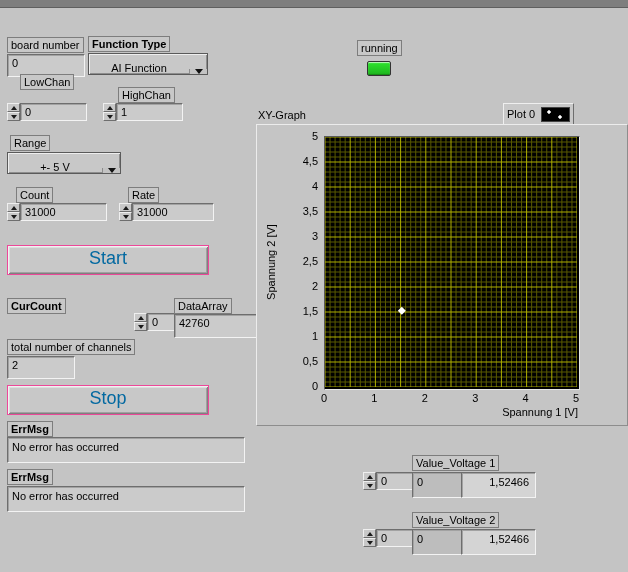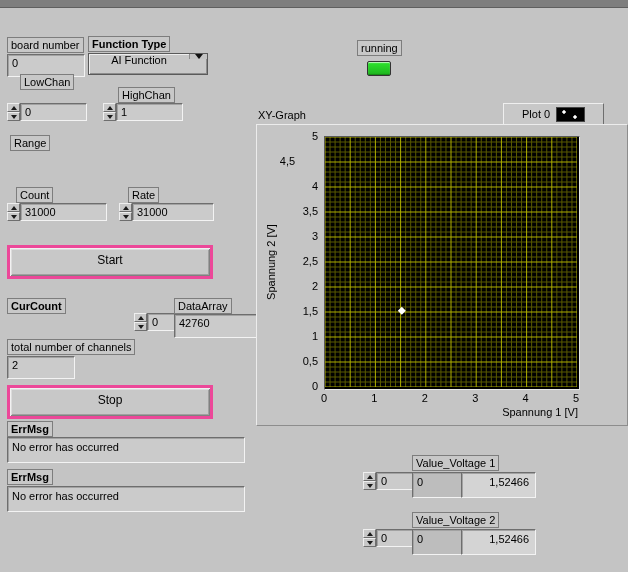--- a/index.html
+++ b/index.html
@@ -4,40 +4,40 @@
 <style>
   html,body{margin:0;padding:0}
   #screen{position:relative;width:628px;height:572px;background:#c4c4c4;
     font-family:"Liberation Sans","DejaVu Sans",sans-serif;font-size:11px;color:#000;overflow:hidden}
   .abs{position:absolute}
   .lbl{position:absolute;background:#c8c8c8;border:1px solid #7d7d7d;padding:1px 3px;white-space:nowrap;line-height:12px}
   .bold{font-weight:bold}
   .plain-lbl{position:absolute;white-space:nowrap}
   .field{position:absolute;background:#cbcbcb;border:1px solid;border-color:#6e6e6e #f3f3f3 #f3f3f3 #6e6e6e;
     box-shadow:inset 1px 1px 0 #a2a2a2;padding:2px 4px;line-height:12px;white-space:nowrap;overflow:hidden}
-  .btn{position:absolute;background:#c8c8c8;border:3px solid #ec4899;
+  .btn{position:absolute;background:#c8c8c8;border:1px solid #ec4899;
     box-shadow:inset 1px 1px 0 #f1f1f1,inset -1px -1px 0 #808080,inset 2px 2px 0 #dcdcdc,inset -2px -2px 0 #a0a0a0;
-    color:#000000;font-size:12px;text-align:center;cursor:pointer}
+    color:#0369a1;font-size:18px;text-align:center;cursor:pointer}
   .spinctl{position:absolute;display:flex;height:18px}
   .spin{display:flex;flex-direction:column;width:13px}
   .spin-btn{flex:1;background:#c8c8c8;border:1px solid;border-color:#efefef #6e6e6e #6e6e6e #efefef;
     display:flex;align-items:center;justify-content:center;cursor:pointer}
   .tri-up{width:0;height:0;border-left:3px solid transparent;border-right:3px solid transparent;border-bottom:4px solid #1a1a1a}
   .tri-down{width:0;height:0;border-left:3px solid transparent;border-right:3px solid transparent;border-top:4px solid #1a1a1a}
   .spin-field{background:#cbcbcb;border:1px solid;border-color:#6e6e6e #f3f3f3 #f3f3f3 #6e6e6e;
     box-shadow:inset 1px 1px 0 #a2a2a2;padding:2px 4px;line-height:12px;white-space:nowrap}
   .dropdown{position:absolute;background:#c8c8c8;border:1px solid #5a5a5a;
-    box-shadow:inset 1px 1px 0 #eeeeee,inset -1px -1px 0 #8d8d8d;display:flex;align-items:flex-start;cursor:pointer}
+    box-shadow:inset 1px 1px 0 #eeeeee,inset -1px -1px 0 #8d8d8d;display:flex;align-items:flex-end;cursor:pointer}
   .dd-text{flex:1;display:flex;align-items:center;justify-content:center}
   .dd-arrow{width:17px;border-left:1px solid #8d8d8d;display:flex;align-items:center;justify-content:center;background:#c3c3c3}
   .dd-tri{width:0;height:0;border-left:4px solid transparent;border-right:4px solid transparent;border-top:5px solid #111}
   .led{position:absolute;width:22px;height:13px;border:1px solid #333;border-radius:2px;
     box-shadow:inset 0 1px 1px rgba(255,255,255,.7),inset 0 -1px 1px rgba(0,0,0,.25)}
   .legend{position:absolute;height:20px;background:#c8c8c8;border:1px solid;border-color:#efefef #6e6e6e #6e6e6e #efefef;
-    display:flex;align-items:center;padding:0 18px;gap:6px}
+    display:flex;align-items:center;padding:0 3px;gap:6px}
   .legend-swatch{width:27px;height:13px;border:1px solid #444;background-color:#000;
     background-image:radial-gradient(circle at 7px 4px,#fff 1.4px,rgba(0,0,0,0) 2px),
                      radial-gradient(circle at 18px 9px,#fff 1.4px,rgba(0,0,0,0) 2px)}
   .graph-frame{position:absolute;left:256px;top:124px;width:370px;height:300px;background:#c5c5c5;
     border:1px solid;border-color:#ececec #8d8d8d #8d8d8d #ececec}
   .plot-wrap{position:absolute;left:67px;top:11px;width:254px;height:252px;background:#000;
     border:1px solid;border-color:#5a5a5a #e8e8e8 #e8e8e8 #5a5a5a}
   .plot-wrap svg{display:block}
   .ylabel-wrap{position:absolute;left:6px;top:11px;width:16px;height:252px}
   .ylabel{position:absolute;top:50%;left:50%;transform:translate(-50%,-50%) rotate(-90deg);white-space:nowrap}
@@ -83,20 +83,26 @@
           <span class="tri-up"></span>
         </div>
       <div class="spin-btn">
           <span class="tri-down"></span>
         </div>
     </div>
     <div class="spin-field" style="width:57px">1</div>
   </div>
 
   <div class="lbl" style="left:10px;top:135px">Range</div>
+  <div class="dropdown" style="left:7px;top:152px;width:112px;height:20px">
+    <span class="dd-text">+- 5 V</span>
+    <span class="dd-arrow">
+        <span class="dd-tri"></span>
+      </span>
+  </div>
 
   <div class="lbl" style="left:16px;top:187px">Count</div>
   <div class="spinctl" style="left:7px;top:203px">
     <div class="spin">
       <div class="spin-btn">
           <span class="tri-up"></span>
         </div>
       <div class="spin-btn">
           <span class="tri-down"></span>
         </div>
@@ -164,21 +170,21 @@
     <div id="y-ticks">
         <div class="ytick" style="top: 255px;">0</div>
         <div class="ytick" style="top: 230px;">0,5</div>
         <div class="ytick" style="top: 205px;">1</div>
         <div class="ytick" style="top: 180px;">1,5</div>
         <div class="ytick" style="top: 155px;">2</div>
         <div class="ytick" style="top: 130px; text-align: right;">2,5</div>
         <div class="ytick" style="top: 105px;">3</div>
         <div class="ytick" style="top: 80px;">3,5</div>
         <div class="ytick" style="top: 55px;">4</div>
-        <div class="ytick" style="top: 30px; text-align: center;">4,5</div>
+        <div class="ytick" style="top: 30px;">4,5</div>
         <div class="ytick" style="top: 5px;">5</div>
       </div>
     <div class="plot-wrap">
       <svg id="plot-svg" width="252" height="250">
           <rect x="0" y="0" width="252" height="250" fill="#000000"></rect>
           <line x1="5.04" y1="0" x2="5.04" y2="250" stroke="#5a5a00" stroke-width="1"></line>
           <line x1="0" y1="5" x2="252" y2="5" stroke="#5a5a00" stroke-width="1"></line>
           <line x1="10.08" y1="0" x2="10.08" y2="250" stroke="#5a5a00" stroke-width="1"></line>
           <line x1="0" y1="10" x2="252" y2="10" stroke="#5a5a00" stroke-width="1"></line>
           <line x1="15.12" y1="0" x2="15.12" y2="250" stroke="#5a5a00" stroke-width="1"></line>

